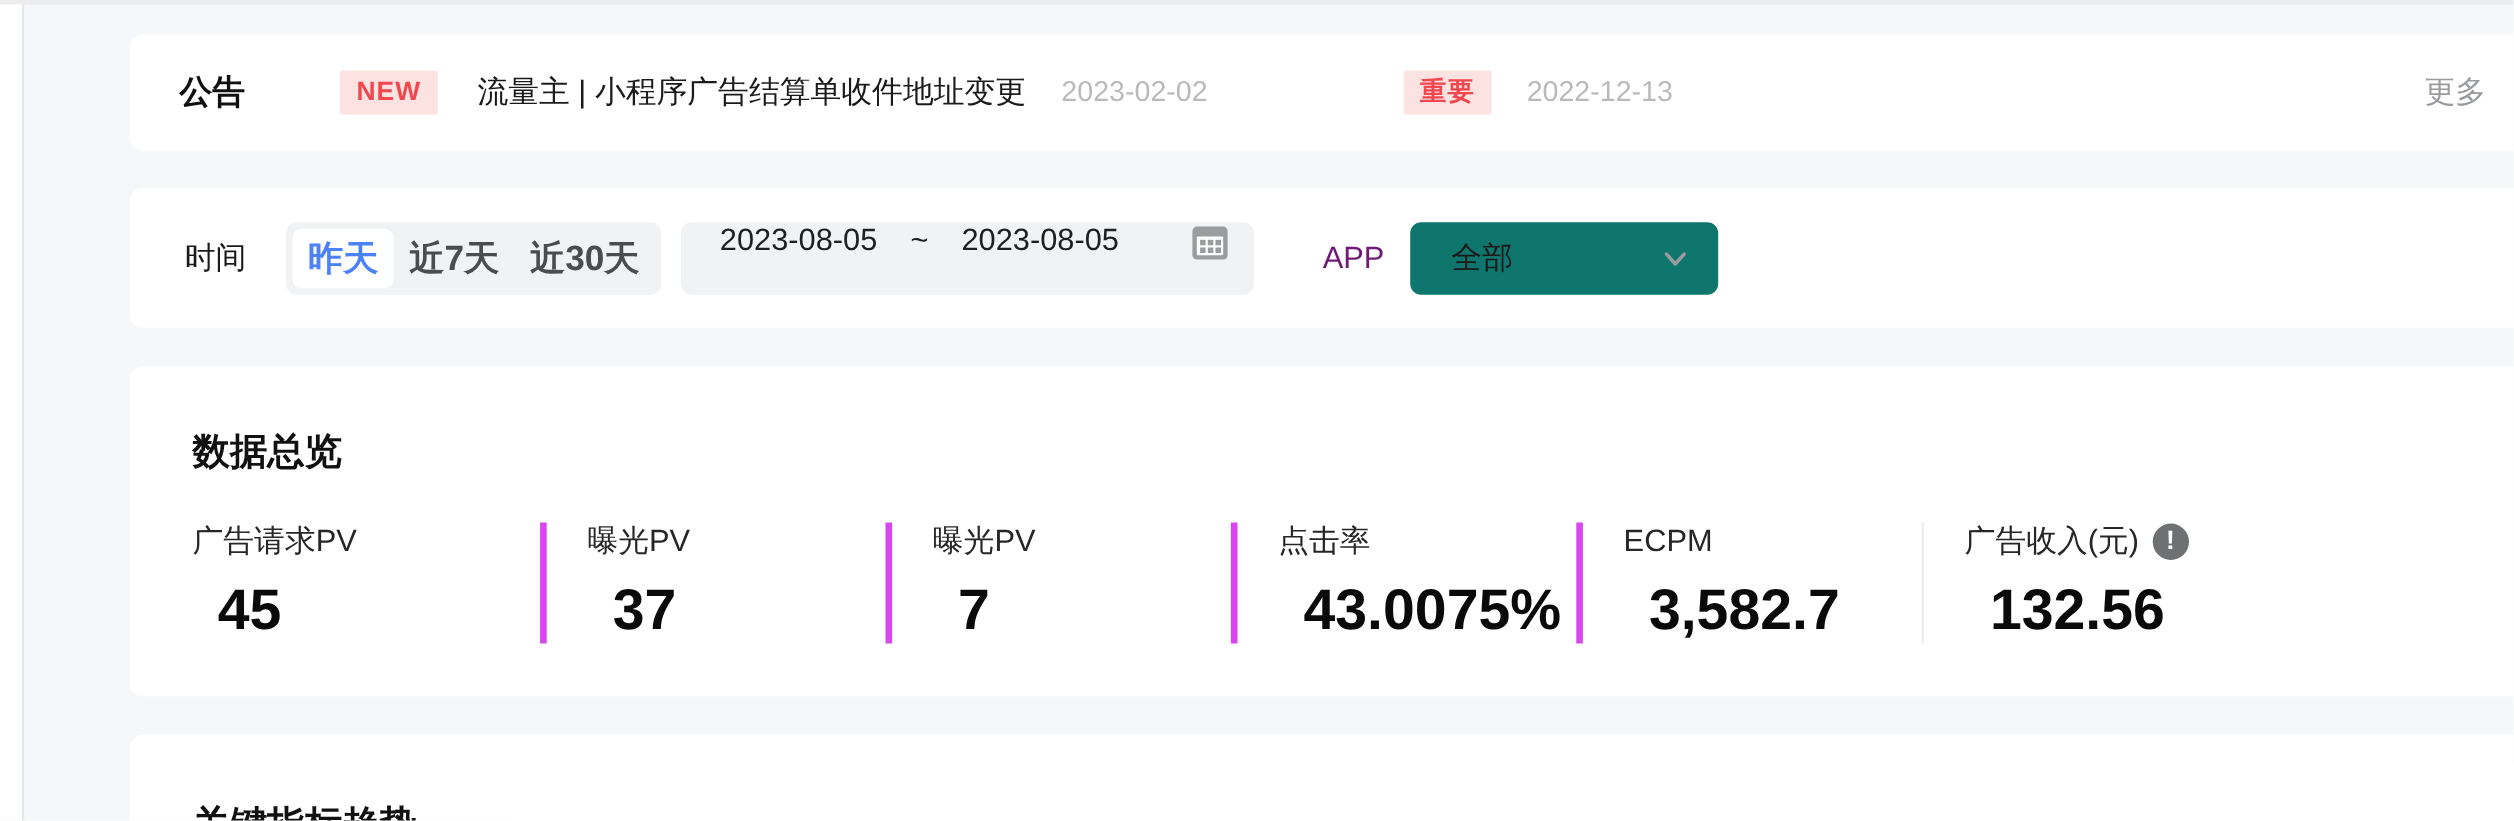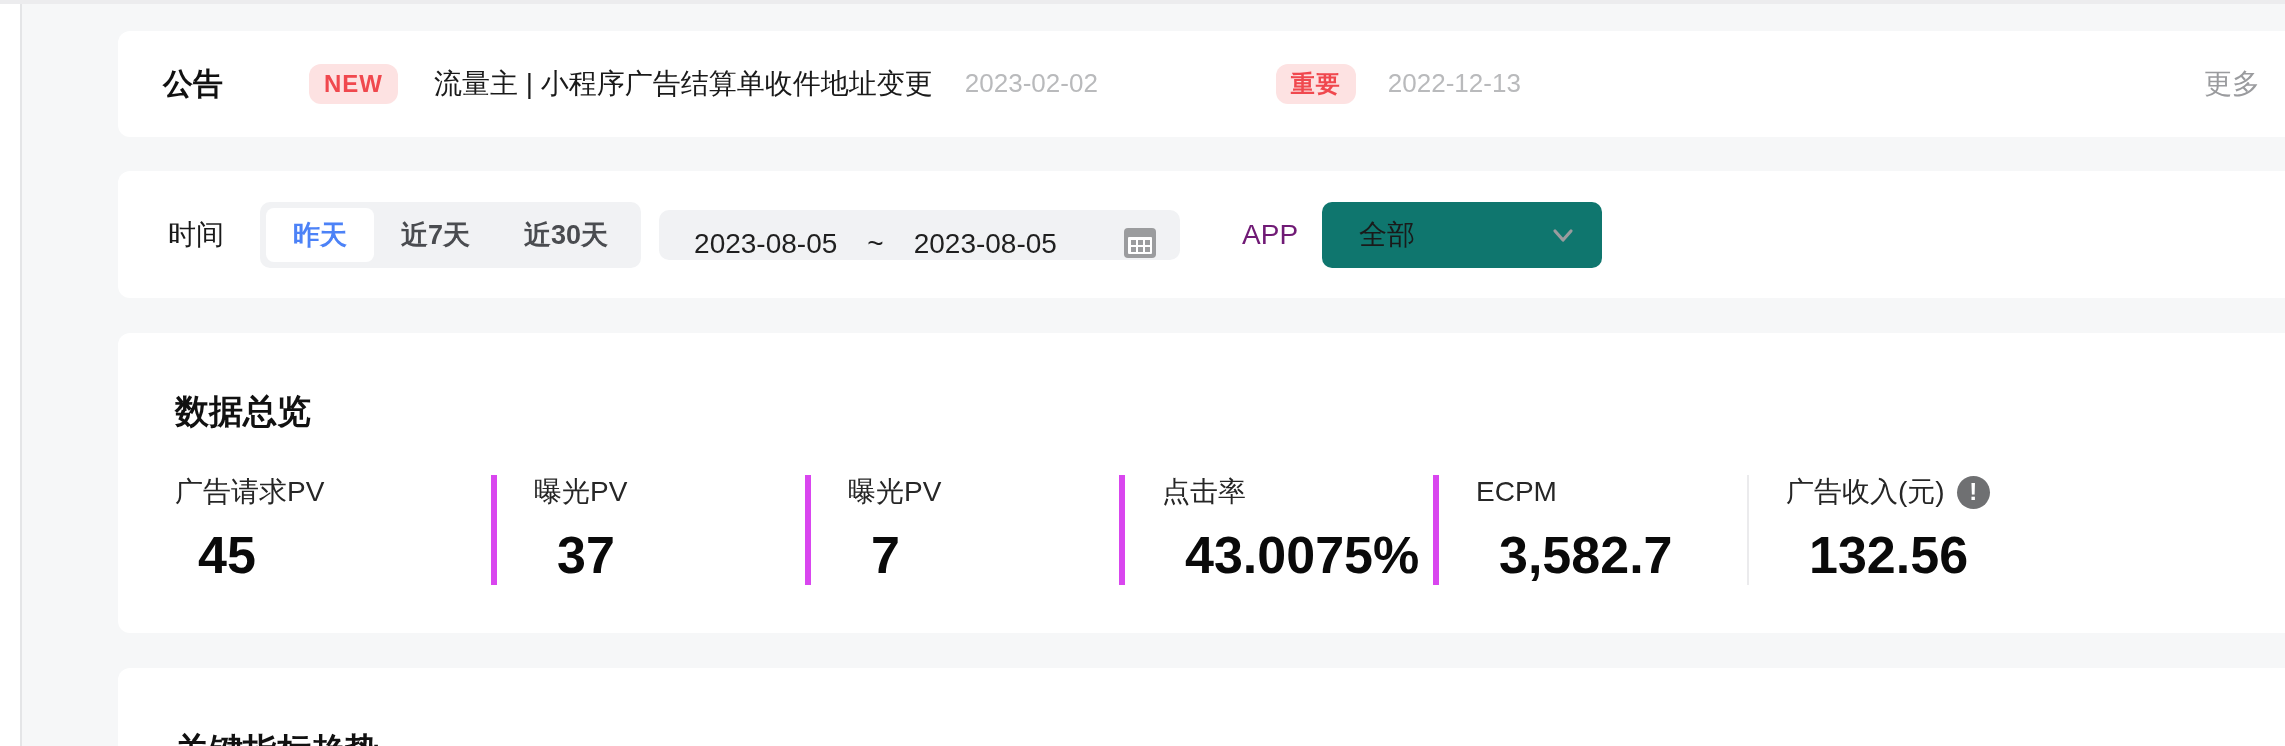--- a/index.html
+++ b/index.html
@@ -26,42 +26,42 @@
   
   .card-announce{top:31px;height:106px;display:flex;align-items:center;
     padding:0 55px 0 45px;}
   .announce-title{font-size:30px;font-weight:bold;color:#111;flex:none;}
   .announce-item{display:flex;align-items:center;flex:none;}
   .announce-item.first{margin-left:86px;}
   .announce-item.second{margin-left:178px;}
   .badge{
     flex:none;font-size:24px;font-weight:bold;letter-spacing:1px;
     background:#fde2e2;color:#f0484e;
-    padding:7px 15px;border-radius:12px;line-height:1.1;
+    padding:7px 15px;border-radius:2px;line-height:1.1;
   }
   .announce-text{font-size:28px;color:#1a1a1a;margin-left:36px;white-space:nowrap;cursor:pointer;}
   .announce-date{font-size:26px;color:#b9babc;margin-left:32px;white-space:nowrap;}
   .more-link{margin-left:auto;font-size:28px;color:#9a9b9e;cursor:pointer;flex:none;}
   
   .card-filter{top:171px;height:127px;display:flex;align-items:center;
     padding:0 40px 0 50px;}
   .filter-label{font-size:28px;color:#1a1a1a;flex:none;}
   .range-group{
     margin-left:36px;flex:none;display:flex;align-items:center;
     background:#f1f2f4;border-radius:10px;padding:6px;height:66px;box-sizing:border-box;
   }
   .range-btn{
     height:54px;display:flex;align-items:center;justify-content:center;
-    padding:0 27px;font-size:27px;font-weight:600;color:#4a4c50;
+    padding:0 14px;font-size:32px;font-weight:600;color:#4a4c50;
     border-radius:8px;cursor:pointer;white-space:nowrap;
   }
   .range-btn.selected{background:#ffffff;color:#4c82f7;}
   .date-box{
-    margin-left:18px;flex:none;display:flex;align-items:flex-end;
-    width:521px;height:50px;box-sizing:border-box;
+    margin-left:18px;flex:none;display:flex;align-items:flex-start;
+    width:521px;height:66px;box-sizing:border-box;
     background:#f1f2f4;border-radius:10px;
     padding:0 22px 0 35px;cursor:pointer;
   }
   .date-text{font-size:28px;color:#1f1f1f;white-space:nowrap;}
   .date-sep{font-size:28px;color:#1f1f1f;margin:0 30px;}
   .cal-icon{margin-left:auto;width:36px;height:36px;flex:none;}
   .app-label{margin-left:62px;font-size:28px;color:#701a75;flex:none;}
   .select-box{
     margin-left:24px;flex:none;display:flex;align-items:center;
     width:280px;height:66px;box-sizing:border-box;

